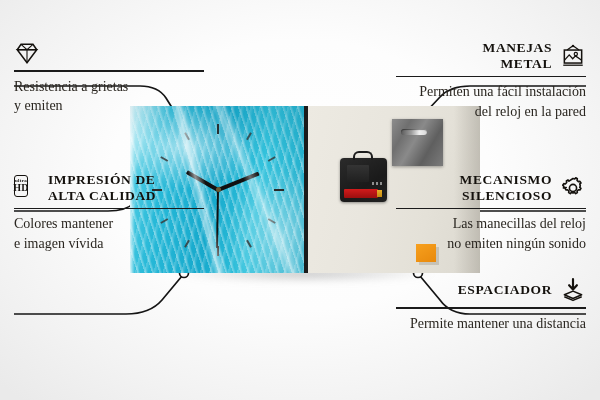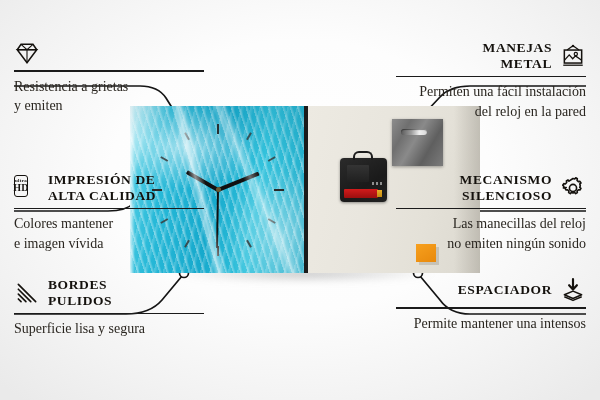--- a/index.html
+++ b/index.html
@@ -217,42 +217,20 @@
       <span class="title">
         <span>IMPRESIÓN DE</span><br><span>ALTA CALIDAD</span>
       </span>
     </div>
     <div class="rule"></div>
     <div class="desc">
       <span>Colores mantener</span><br><span>e imagen vívida</span>
     </div>
   </div>
 
-  <div class="feature left f-bl">
-    <div class="head">
-      <span class="icon">
-        <svg viewBox="0 0 24 24">
-            <path d="M4 4v16h16L4 4z" fill="none" stroke="currentColor" stroke-width="0"></path>
-            <g stroke="currentColor" stroke-width="1.5" stroke-linecap="round">
-              <path d="M4 4L20 20"></path>
-              <path d="M4 8.5L15.5 20"></path>
-              <path d="M4 13L11 20"></path>
-              <path d="M4 17.5L6.5 20"></path>
-            </g>
-          </svg>
-      </span>
-      <span class="title">
-        <span>BORDES</span><br><span>PULIDOS</span>
-      </span>
-    </div>
-    <div class="rule"></div>
-    <div class="desc">
-      <span>Superficie lisa y segura</span>
-    </div>
-  </div>
 
   <div class="feature right f-tr">
     <div class="head">
       <span class="icon">
         <svg viewBox="0 0 24 24">
             <path d="M12 2.5L6.5 6.5M12 2.5l5.5 4" fill="none" stroke="currentColor" stroke-width="1.2"></path>
             <circle cx="12" cy="2.8" r="1.1" fill="currentColor"></circle>
             <rect x="4" y="6.5" width="16" height="12" fill="none" stroke="currentColor" stroke-width="1.4"></rect>
             <path d="M4 16l4.5-5 3.2 3.5 2.6-2.6L20 16" fill="none" stroke="currentColor" stroke-width="1.2"></path>
             <circle cx="14.6" cy="10.2" r="1.5" fill="none" stroke="currentColor" stroke-width="1.1"></circle>
@@ -295,17 +273,17 @@
             <path d="M12 13l8 3.4-8 3.4-8-3.4L12 13z" fill="none" stroke="currentColor" stroke-width="1.4" stroke-linejoin="round"></path>
             <path d="M4 18.2l8 3.4 8-3.4" fill="none" stroke="currentColor" stroke-width="1.4" stroke-linejoin="round"></path>
           </svg>
       </span>
       <span class="title">
         <span>ESPACIADOR</span><br>
       </span>
     </div>
     <div class="rule"></div>
     <div class="desc">
-      <span>Permite mantener una intensos</span><br>
+      <span>Permite mantener una distancia</span><br>
     </div>
   </div>
 
 </div>
 
 </body></html>

